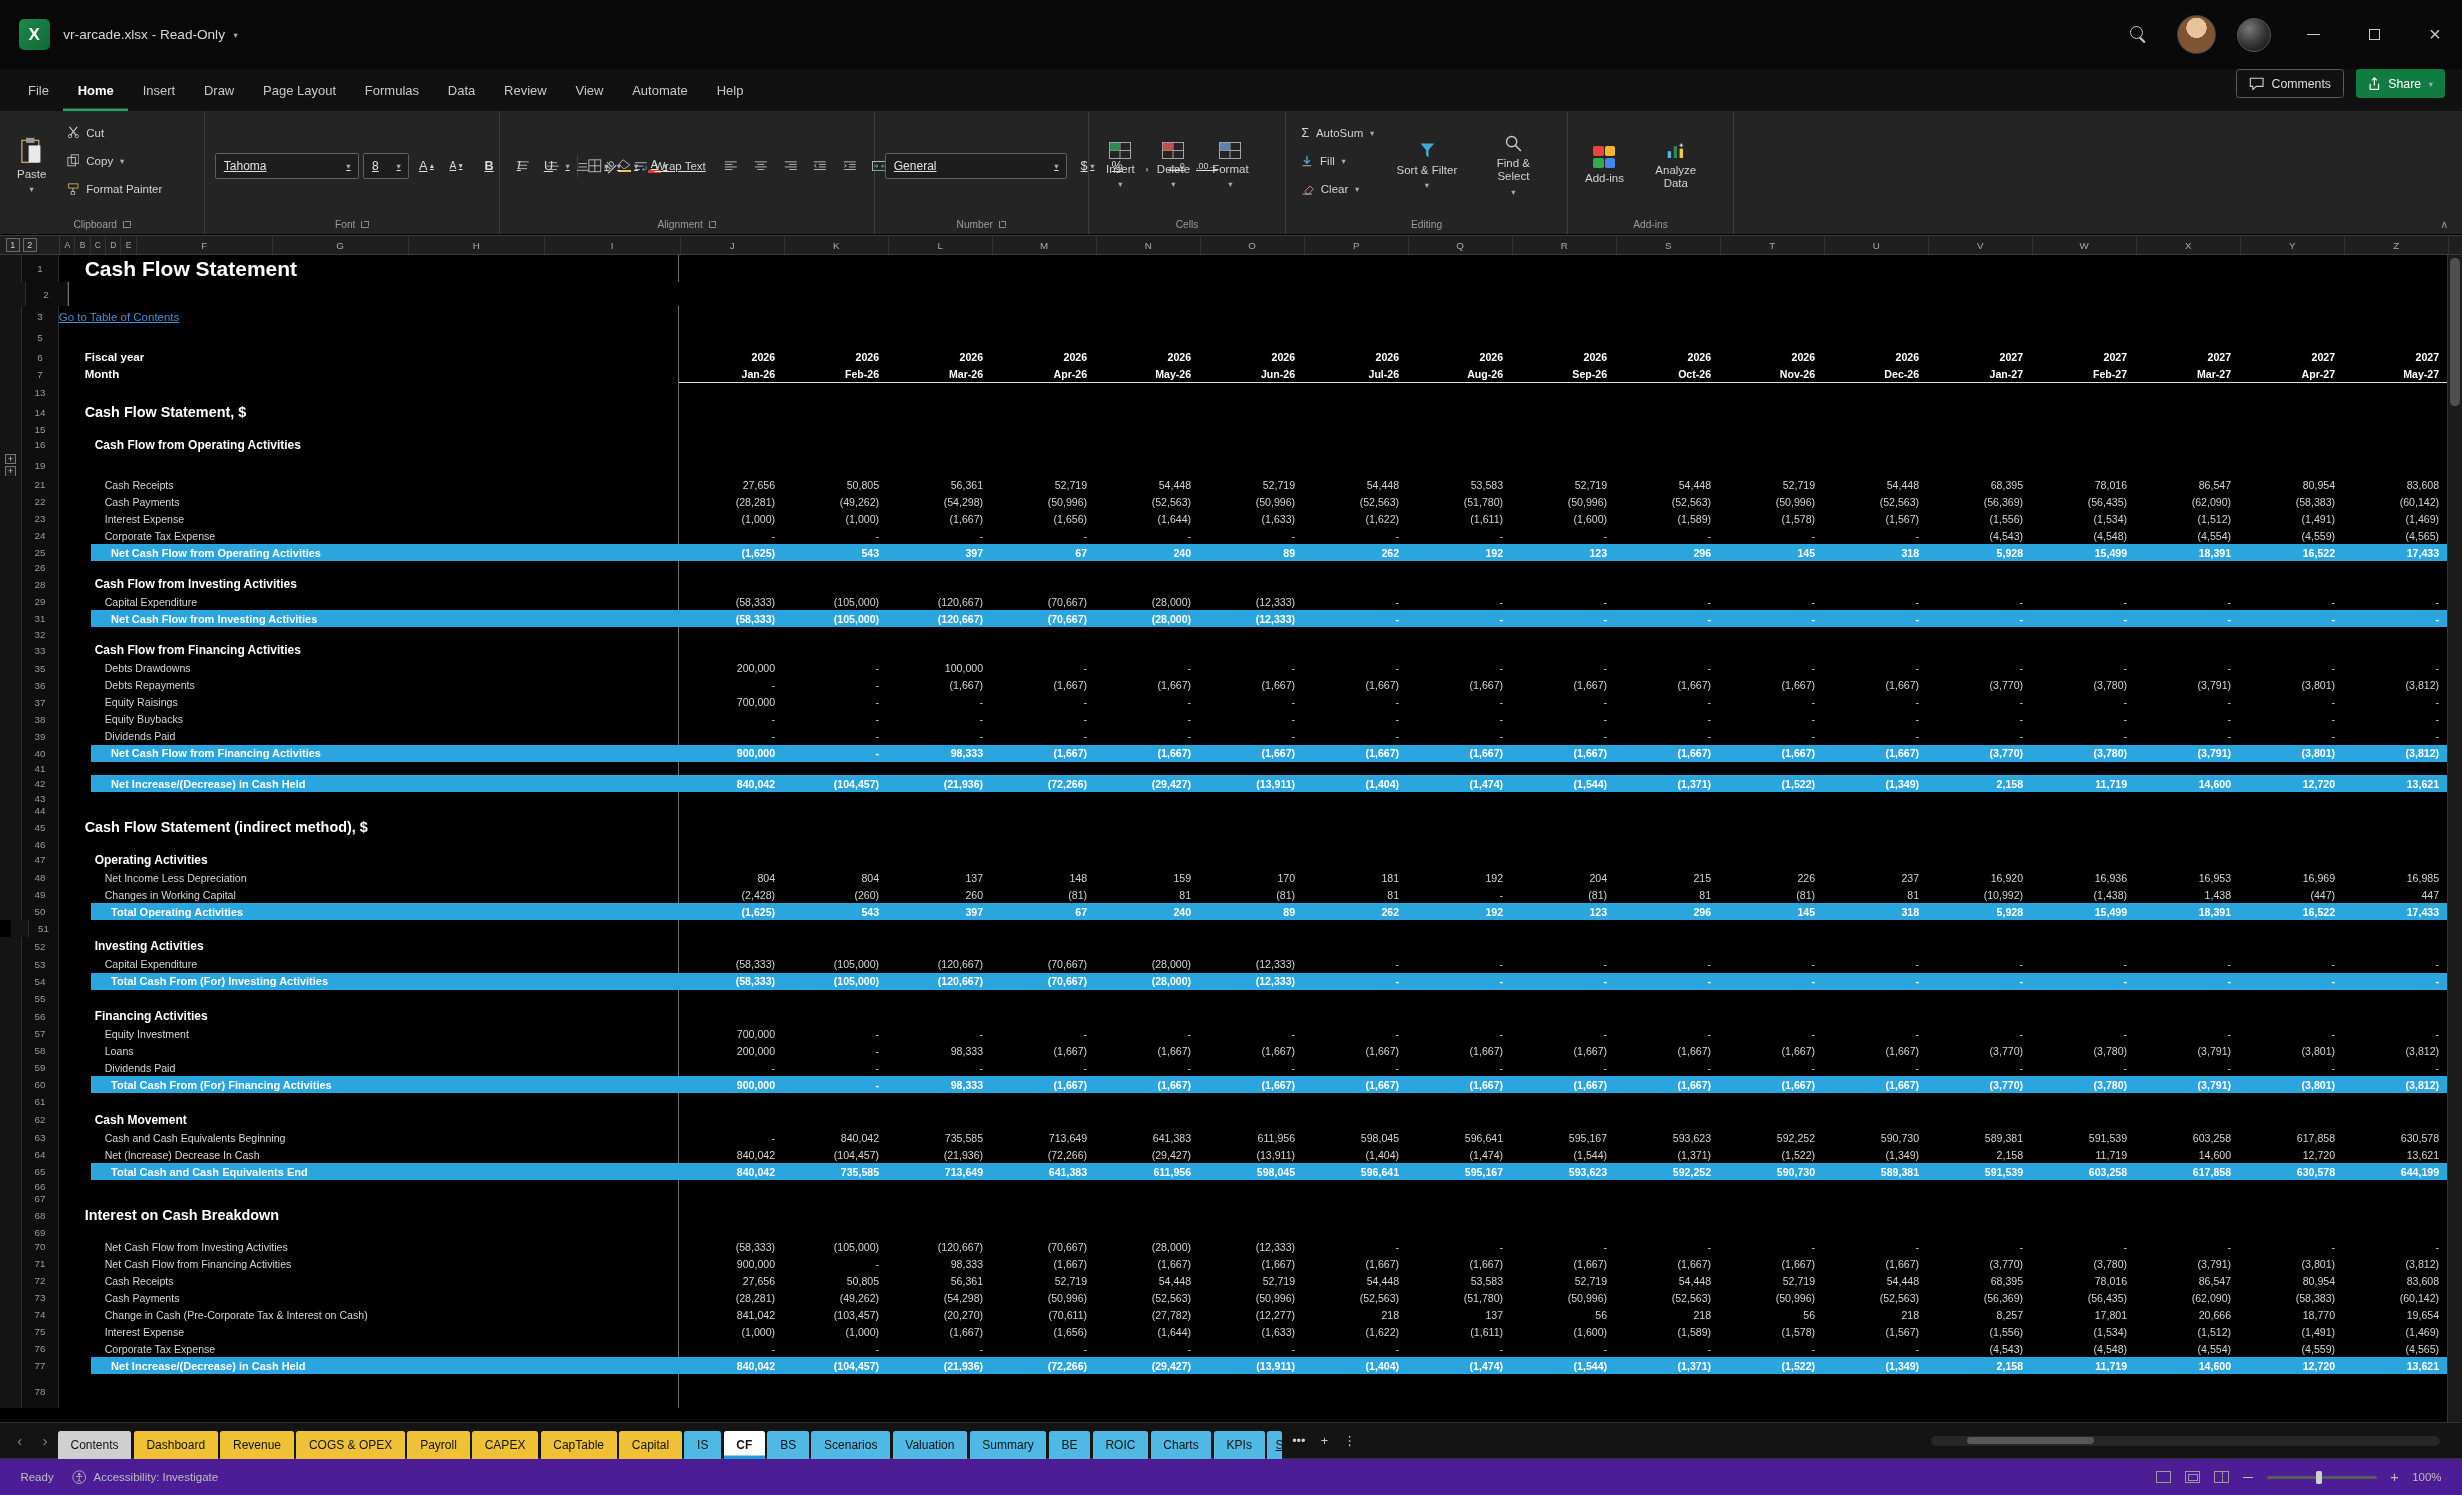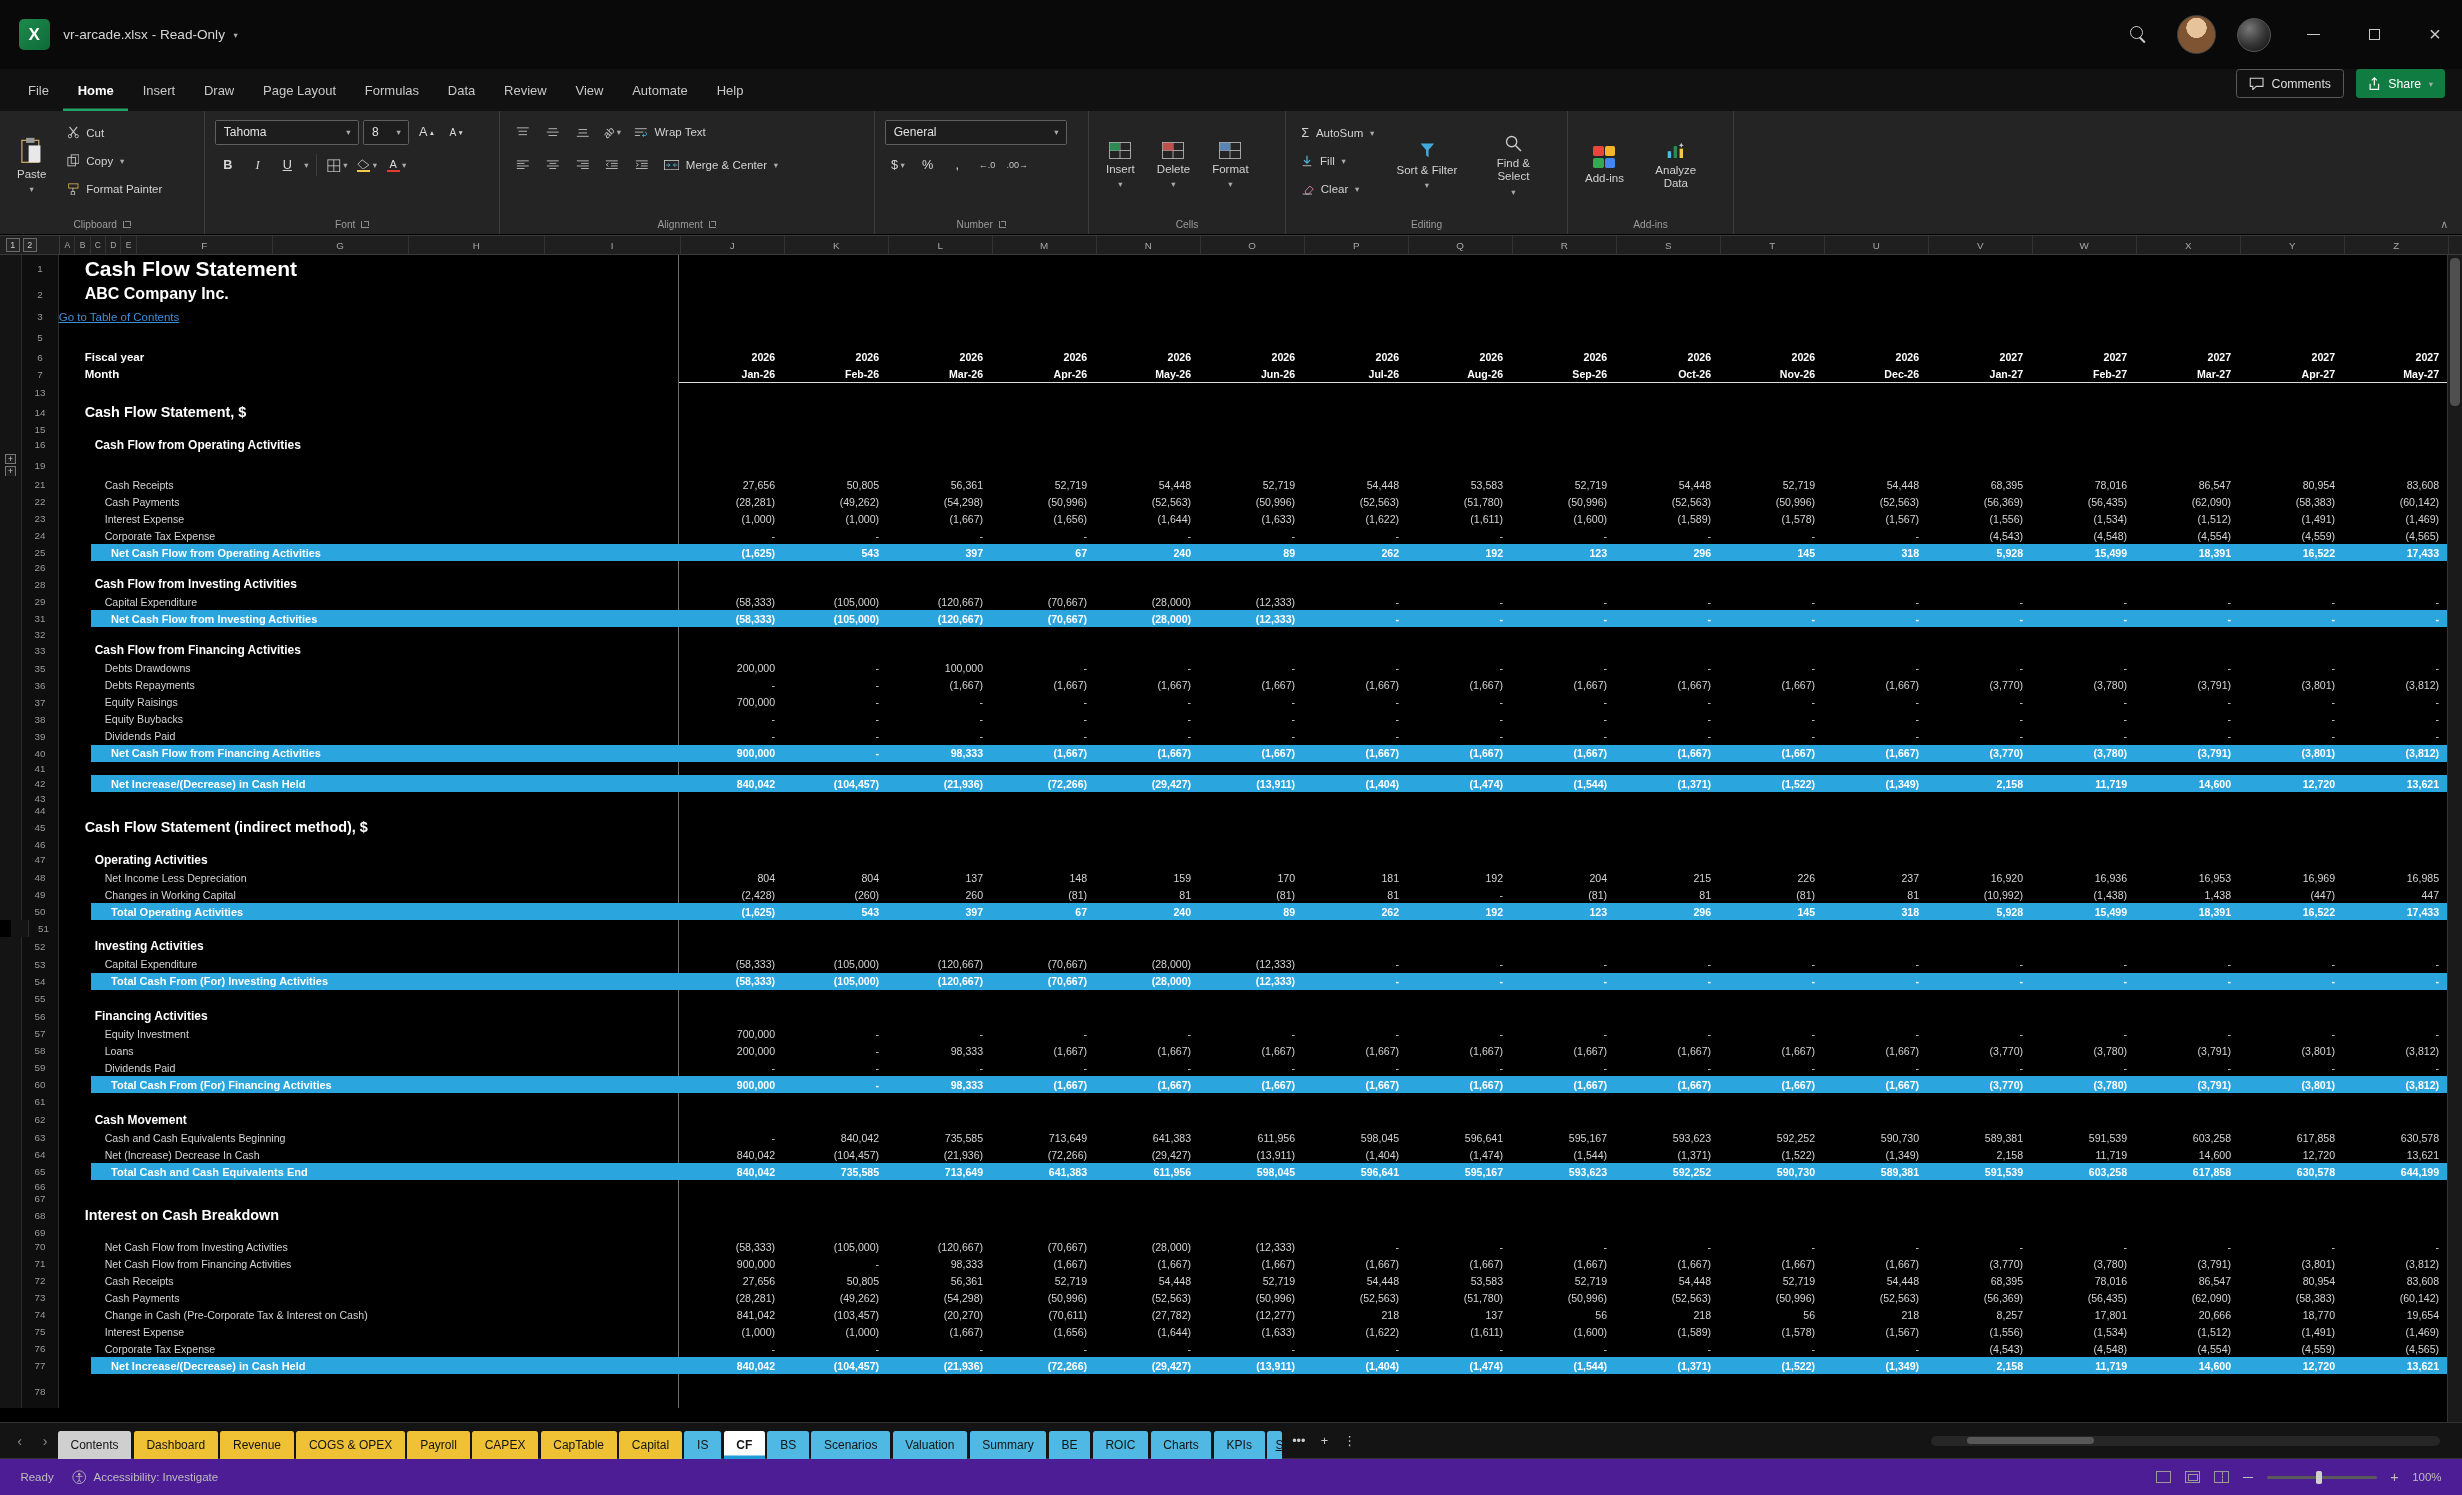--- a/index.html
+++ b/index.html
@@ -38,21 +38,21 @@
   .btn-share { height:29px; background:#107C41; border-radius:3.4px; display:flex; align-items:center; gap:7.6px; padding:0 12px; font-size:12.3px; color:#fff; }
   
   .ribbon { height:124px; background:#242424; display:flex; position:relative; border-bottom:0.8px solid #000; }
   .rgroup { position:relative; border-right:0.8px solid #3c3c3c; padding:8.5px 10.2px 22px; display:flex; gap:8.5px; flex:none; }
   .glabel { position:absolute; bottom:4.2px; left:0; right:0; display:flex; justify-content:center; align-items:center; gap:6px; font-size:10.2px; color:#9a9a9a; }
   .launcher { width:7.6px; height:7.6px; border-left:0.8px solid #8a8a8a; border-bottom:0.8px solid #8a8a8a; position:relative; }
   .launcher::after { content:""; position:absolute; right:0; top:0; width:4.2px; height:4.2px; border-right:0.8px solid #8a8a8a; border-top:0.8px solid #8a8a8a; }
   .bigbtn { display:flex; flex-direction:column; align-items:center; justify-content:center; gap:4.2px; padding:3.4px 6.8px; color:#d2d2d2; font-size:11.5px; border-radius:3.4px; text-align:center; line-height:1.15; }
   .smallcol { display:flex; flex-direction:column; justify-content:flex-start; gap:5.1px; padding-top:1.7px; }
   .smallbtn { display:flex; align-items:center; gap:6.8px; font-size:11.5px; color:#d2d2d2; height:23px; padding:0 5.1px; white-space:nowrap; }
-  .rows2 { display:flex; flex-direction:column; gap:7.6px; }
+  .rows2 { display:flex; flex-direction:row; gap:7.6px;text-decoration:underline; }
   .rowline { display:flex; align-items:center; gap:4.2px; }
   .selbox { background:#1d1d1d; border:0.8px solid #5f5f5f; height:25.5px; display:flex; align-items:center; justify-content:space-between; padding:0 7.6px; font-size:12px; color:#e2e2e2; border-radius:1.7px; }
   .iconbtn { min-width:25.5px; height:25.5px; display:flex; align-items:center; justify-content:center; gap:2.5px; color:#d8d8d8; font-size:12.7px; border-radius:2.5px; padding:0 2.5px; }
   .vsep { width:0.8px; height:22px; background:#3c3c3c; margin:0 3.4px; }
   .bold-b { font-weight:bold; } .ital-i { font-style:italic; font-family:"Liberation Serif",serif; }
   .und-u { text-decoration:underline; }
   .colorbar { display:block; width:12.7px; height:2.5px; margin-top:0.8px; }
   .stackicon { display:flex; flex-direction:column; align-items:center; }
   .orient { transform:rotate(-45deg); font-size:10.2px; color:#c9c9c9; }
   .decbtn { font-size:9px; color:#c9c9c9; letter-spacing:0; }
@@ -559,23 +559,20 @@
               <div class="c"></div>
               <div class="c"></div>
               <div class="c"></div>
             </div>
           </div>
         </div>
         <div class="grow t-subtitle">
           <div class="gut"></div>
           <div class="rn">2</div>
           <div class="rb">
-            <div class="rl">
-              <span>ABC Company Inc.</span>
-            </div>
             <div class="cv">
               <div class="c"></div>
               <div class="c"></div>
               <div class="c"></div>
               <div class="c"></div>
               <div class="c"></div>
               <div class="c"></div>
               <div class="c"></div>
               <div class="c"></div>
               <div class="c"></div>

